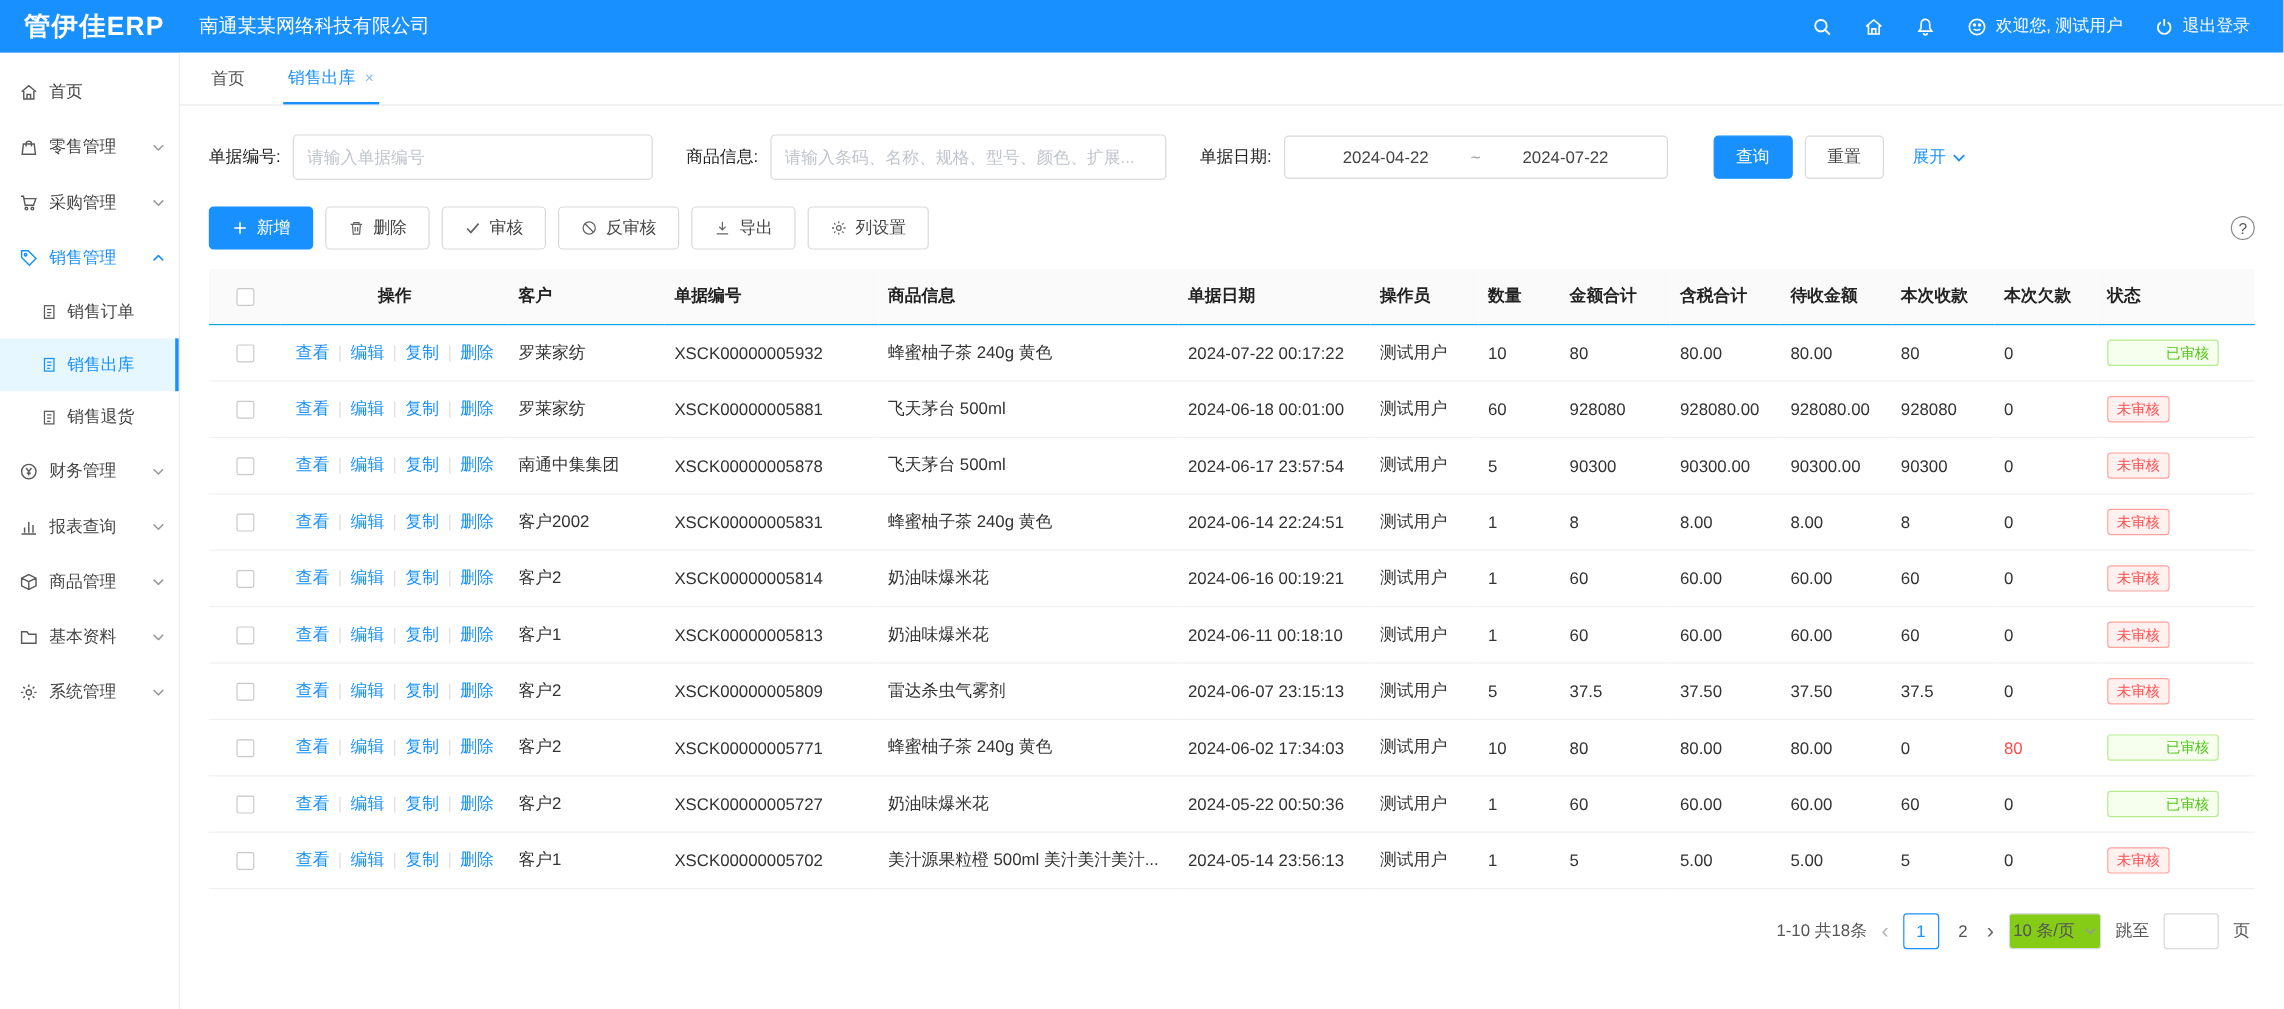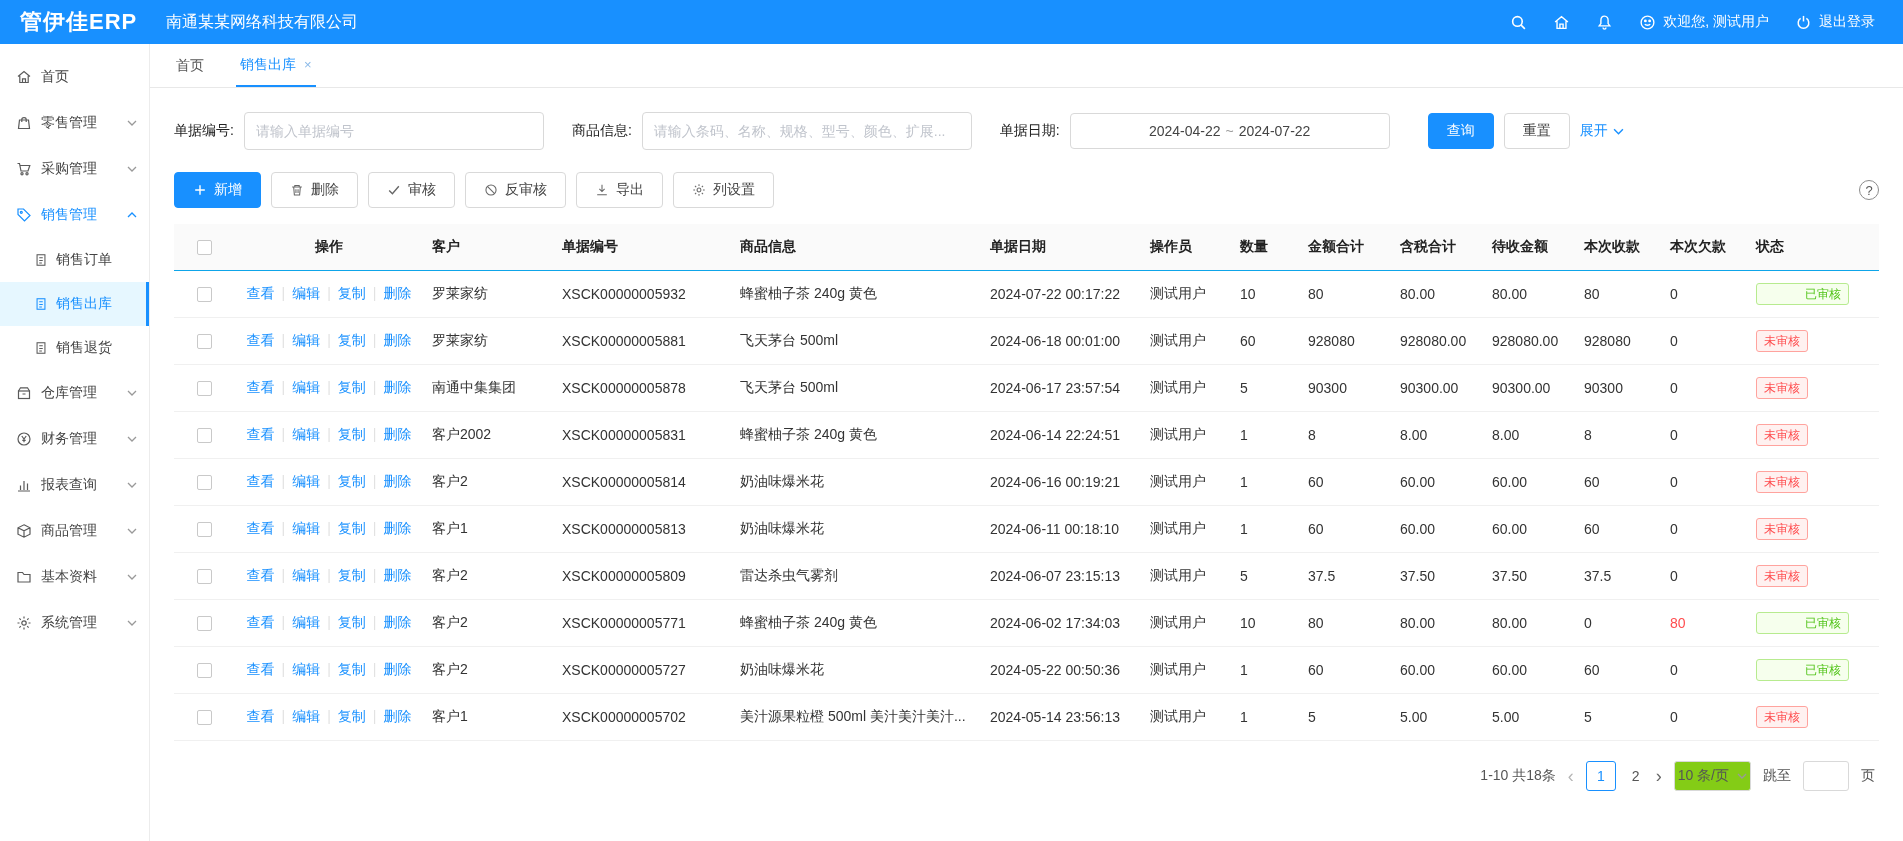--- a/index.html
+++ b/index.html
@@ -39,26 +39,26 @@
   .tab .close-x { font-size:13px; color:#8ab9e8; cursor:pointer; }
 
   
   .filters { display:flex; align-items:center; padding:24px 24px 8px 24px; gap:10px; }
   .f-label { color:#222; white-space:nowrap; }
   .f-label.gap { margin-left:18px; }
   input.text-input { height:36px; border:1px solid #d9d9d9; border-radius:4px; padding:18px 11px; font-size:14px; color:#333; font-family:inherit; outline:none; }
   input.text-input::placeholder { color:#c0c4cc; }
   .inp-doc { width:300px; }
   .inp-prod { width:330px; }
-  .date-box { width:320px; height:36px; border:1px solid #d9d9d9; border-radius:4px; display:flex; align-items:center; justify-content:center; gap:5px; color:#444; cursor:pointer; }
+  .date-box { width:320px; height:36px; border:1px solid #d9d9d9; border-radius:4px; display:flex; align-items:center; justify-content:center; gap:35px; color:#444; cursor:pointer; }
   .date-box .tilde { color:#999; }
   .btn { height:36px; padding:0 18px; border-radius:4px; border:1px solid #d9d9d9; background:#fff; color:#444; font-size:14px; display:inline-flex; align-items:center; gap:7px; cursor:pointer; font-family:inherit; white-space:nowrap; }
   .btn.primary { background:#1890ff; border-color:#1890ff; color:#fff; }
   .btn-query { margin-left:28px; }
-  .expand-link { color:#1890ff; display:inline-flex; align-items:center; gap:5px; cursor:pointer; white-space:nowrap; }
+  .expand-link { color:#1890ff; display:inline-flex; align-items:center; gap:5px; cursor:pointer; margin-left:14px; white-space:nowrap; }
   .expand-link svg { width:11px; height:7px; }
 
   
   .toolbar { display:flex; align-items:center; gap:10px; padding:14px 24px 0 24px; }
   .btn .bicon { width:14px; height:14px; display:inline-flex; color:#666; }
   .btn.primary .bicon { color:#fff; }
   .btn .bicon svg { width:100%; height:100%; }
   .help-circle { margin-left:auto; width:20px; height:20px; border:1px solid #8c8c8c; border-radius:50%; color:#595959; font-size:13px; display:flex; align-items:center; justify-content:center; cursor:pointer; }
 
   
@@ -215,34 +215,20 @@
       <div class="submenu-item">
         <span class="mi-icon">
             <svg viewBox="0 0 16 16" fill="none" stroke="currentColor" stroke-width="1.2">
               <rect x="3.5" y="2" width="9" height="12"></rect>
               <path d="M6 5.5 H10 M6 8.5 H10 M6 11.5 H9"></path>
             </svg>
           </span>
         <span>销售退货</span>
       </div>
 
-      <div class="menu-item">
-        <span class="mi-icon">
-            <svg viewBox="0 0 16 16" fill="none" stroke="currentColor" stroke-width="1.2">
-              <rect x="2.5" y="6" width="11" height="7.5"></rect>
-              <path d="M2.5 6 L4.5 2.8 H11.5 L13.5 6 M6.5 9 H9.5"></path>
-            </svg>
-          </span>
-        <span>仓库管理</span>
-        <span class="chev">
-            <svg width="10" height="6" viewBox="0 0 10 6" fill="none" stroke="currentColor" stroke-width="1.3">
-              <path d="M1 1 L5 5 L9 1"></path>
-            </svg>
-          </span>
-      </div>
 
       <div class="menu-item">
         <span class="mi-icon">
             <svg viewBox="0 0 16 16" fill="none" stroke="currentColor" stroke-width="1.2">
               <circle cx="8" cy="8" r="6"></circle>
               <path d="M5.8 5 L8 8 L10.2 5 M8 8 V11.2 M6.3 9.3 H9.7"></path>
             </svg>
           </span>
         <span>财务管理</span>
         <span class="chev">

